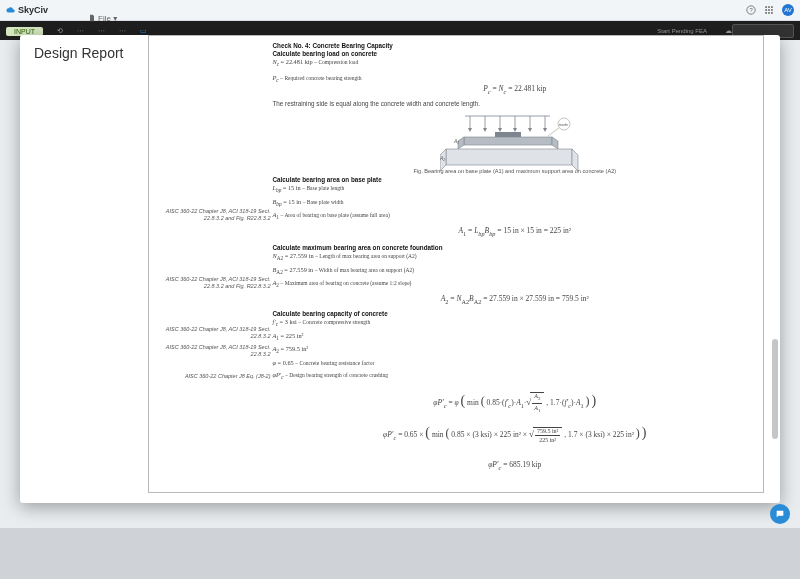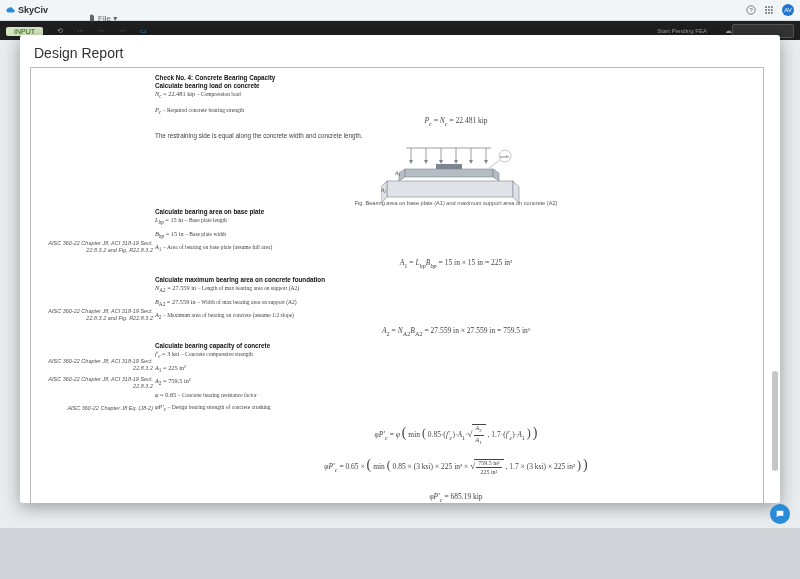--- a/index.html
+++ b/index.html
@@ -17,21 +17,21 @@
 
   .ribbon { height:20px; background:#1f1f1f; display:flex; align-items:center; padding:0 6px; font-size:7px; color:#bdbdbd;}
   .ribbon .input-chip { background:#d6e9c3; color:#2e5b00; border-radius:2px; padding:1px 8px; font-size:7px; }
   .ribbon .rib-item { margin-left:14px; color:#9e9e9e; }
   .ribbon .rib-item.active { color:#2a8bd6;}
   .ribbon .spacer{flex:1;}
   .ribbon .rib-right { color:#9e9e9e; font-size:6px; margin-right:4px;}
   .ribbon .rib-field { width:60px; height:12px; background:#333; border:1px solid #555; border-radius:2px;}
 
   
-  .modal { position:absolute; left:20px; top:35px; right:20px; bottom:25px; background:#fff; border-radius:3px; box-shadow:0 4px 18px rgba(0,0,0,.35); display:flex; flex-direction:column;}
+  .modal { position:absolute; left:20px; top:35px; right:20px; bottom:25px; background:#fff; border-radius:3px; box-shadow:0 4px 18px rgba(0,0,0,.35); display:flex; }
   .modal-title { font-size:14px; font-weight:500; color:#333; padding:10px 14px 6px;}
   .modal-body { flex:1; overflow:hidden; position:relative; padding:0 14px 0 8px;}
   .scrollbar { position:absolute; right:2px; top:4px; bottom:24px; width:6px; background:transparent;}
   .scrollbar .thumb { position:absolute; right:0; width:6px; background:#c6c6c6; border-radius:3px;}
   .modal-footer { padding:8px 12px; display:flex; justify-content:flex-end; gap:8px; }
   .btn { background:#1e88e5; color:#fff; border:none; font-size:8px; font-weight:600; padding:5px 10px; border-radius:2px; text-transform:uppercase; letter-spacing:.3px;}
 
   
   .page { border:1px solid #b9b9b9; margin:0 2px; height:456px; position:relative; font-size:6.3px; color:#444; line-height:1.25; background:#fff;}
   .page .refcol { position:absolute; left:2px; width:120px; }

